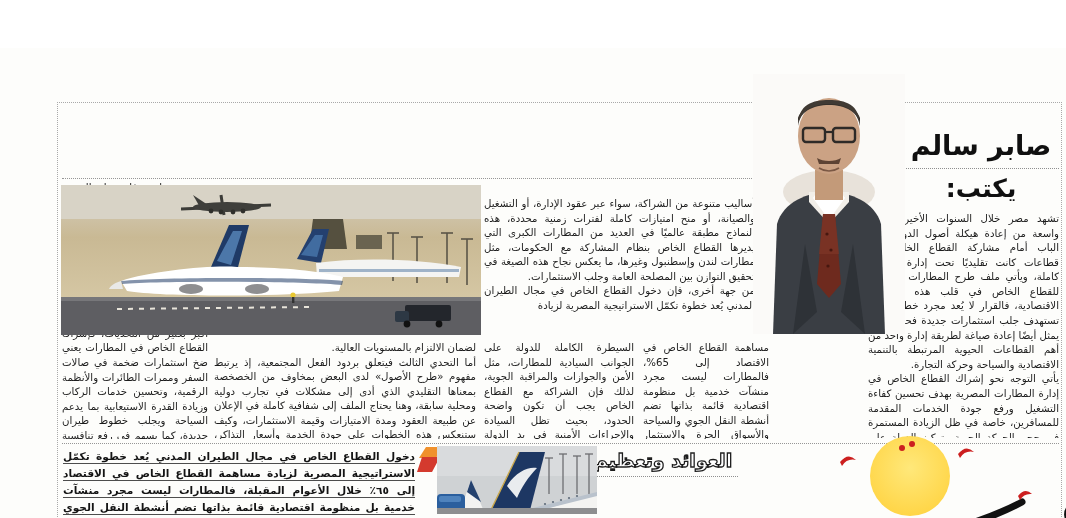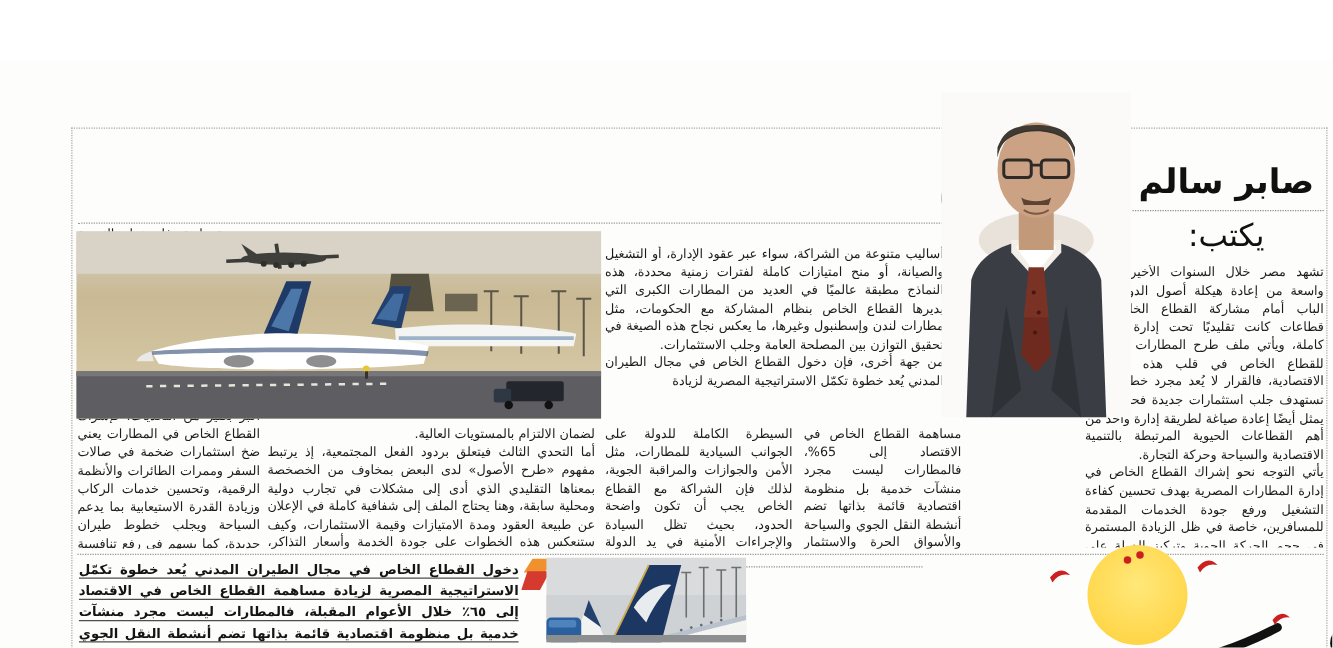--- a/index.html
+++ b/index.html
@@ -6,21 +6,21 @@
   body{width:1066px;height:518px;overflow:hidden;background:#ffffff;
        font-family:"DejaVu Sans",sans-serif;}
   .page{position:relative;width:1066px;height:518px;background:#fdfdfb;margin-top:48px;}
   .frame{position:absolute;left:57px;top:54px;width:1003px;height:423px;
          border:1px dotted #a9a9a9;z-index:1;}
   .dotted-h{position:absolute;border-top:1px dotted #969696;height:0;z-index:2;}
   .headline-svg{position:absolute;left:60px;top:63px;width:698px;height:64px;z-index:3;}
   .author-name{position:absolute;left:903px;top:82px;width:156px;text-align:center;
          font-size:27px;font-weight:bold;color:#101010;direction:rtl;z-index:3;}
   .author-writes{position:absolute;left:903px;top:126px;width:156px;text-align:center;
-         font-size:25px;font-weight:normal;color:#101010;direction:rtl;z-index:3;}
+         font-size:25px;font-weight:bold;color:#101010;direction:rtl;z-index:3;}
   .author-photo{position:absolute;left:753px;top:26px;width:152px;height:260px;z-index:4;}
   .main-photo{position:absolute;left:61px;top:137px;width:420px;height:150px;z-index:4;}
   .body-col{position:absolute;direction:rtl;text-align:justify;color:#1c1c1c;
          font-size:10.2px;line-height:1.43;white-space:pre-line;overflow:hidden;z-index:3;}
   .quote-box{position:absolute;left:63px;top:400px;width:352px;height:74px;overflow:hidden;
          direction:rtl;text-align:justify;font-size:10.6px;font-weight:bold;line-height:1.62;
          color:#141414;z-index:3;text-decoration:underline;text-decoration-color:#4d4d4d;
          text-decoration-thickness:1px;text-underline-offset:3px;}
   .quote-icon{position:absolute;left:417px;top:398px;width:26px;height:28px;z-index:4;}
   .small-photo{position:absolute;left:437px;top:398px;width:160px;height:68px;z-index:4;}
@@ -201,20 +201,21 @@
       <circle cx="124" cy="54" r="1.1"></circle>
         <circle cx="132" cy="52" r="1.1"></circle>
         <circle cx="140" cy="50" r="1.1"></circle>
       </g>
     <rect x="0" y="48" width="28" height="20" rx="4" fill="#2b5f9e"></rect>
     <rect x="2" y="50" width="22" height="6" rx="2" fill="#4f83bd"></rect>
     <rect x="0" y="62" width="160" height="6" fill="#8d8e90"></rect>
   </svg>
 
   <div class="feature-heading">
+    <div class="oline">العوائد وتعظيم</div>
     <div class="sep"></div>
   </div>
 
 
   <svg class="logo-svg" viewBox="0 0 284 124">
     <defs>
       <radialGradient id="sun" cx="0.5" cy="0.4" r="0.7">
         <stop offset="0" stop-color="#ffe87a"></stop>
           <stop offset="1" stop-color="#ffd23e"></stop>
       </radialGradient>

